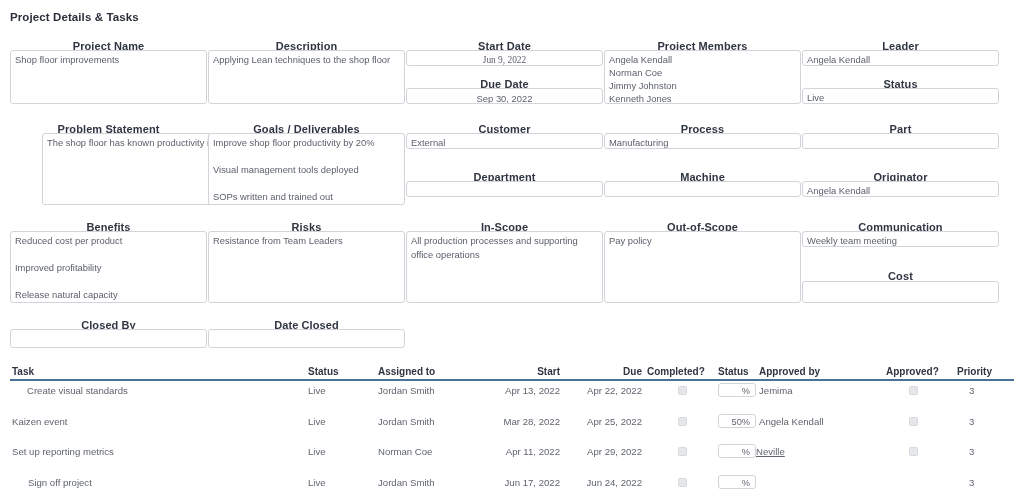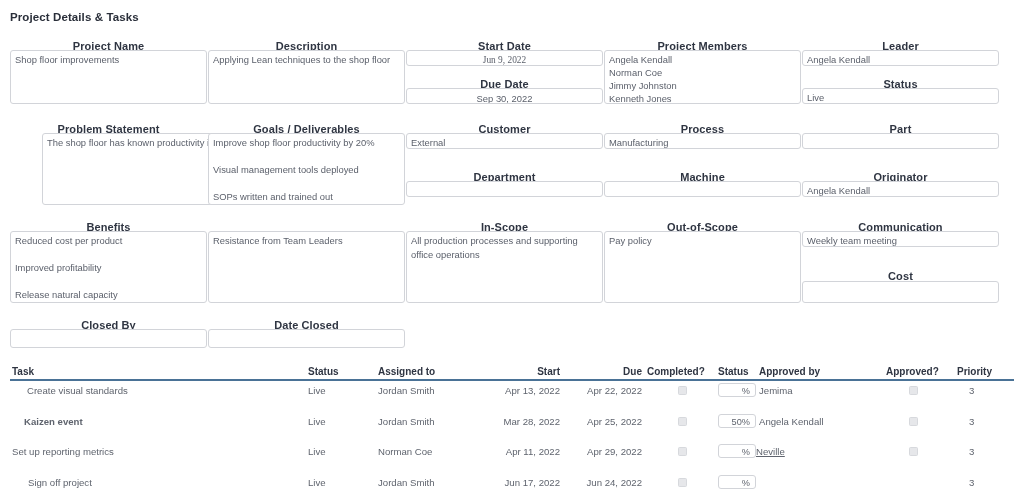--- a/index.html
+++ b/index.html
@@ -142,20 +142,21 @@
   <div class="lbl" style="left:802px;top:171px;width:197px;">Originator</div>
   <div class="fld" style="left:802px;top:181px;width:197px;height:16px;">Angela Kendall</div>
 
   <div class="lbl" style="left:10px;top:221px;width:197px;">Benefits</div>
   <div class="fld" style="left:10px;top:231px;width:197px;height:72px;line-height:13.5px;">Reduced cost per product
 
 Improved profitability
 
 Release natural capacity</div>
 
+  <div class="lbl" style="left:208px;top:221px;width:197px;">Risks</div>
   <div class="fld" style="left:208px;top:231px;width:197px;height:72px;">Resistance from Team Leaders</div>
 
   <div class="lbl" style="left:406px;top:221px;width:197px;">In-Scope</div>
   <div class="fld" style="left:406px;top:231px;width:197px;height:72px;">All production processes and supporting office operations</div>
 
   <div class="lbl" style="left:604px;top:221px;width:197px;">Out-of-Scope</div>
   <div class="fld" style="left:604px;top:231px;width:197px;height:72px;">Pay policy</div>
 
   <div class="lbl" style="left:802px;top:221px;width:197px;">Communication</div>
   <div class="fld" style="left:802px;top:231px;width:197px;height:16px;">Weekly team meeting</div>
@@ -188,21 +189,21 @@
       <div class="td" style="left:308px;top:385px;">Live</div>
       <div class="td" style="left:378px;top:385px;">Jordan Smith</div>
       <div class="td r" style="left:478px;width:82px;top:385px;">Apr 13, 2022</div>
       <div class="td r" style="left:568px;width:74px;top:385px;">Apr 22, 2022</div>
       <div class="chk" style="left:678px;margin-top:1px;top:385px;"></div>
       <div class="pct" style="left:718px;margin-top:-2px;top:385px;">%</div>
       <div class="td" style="left:759px;top:385px;">Jemima</div>
       <div class="chk" style="left:909px;margin-top:1px;top:385px;"></div>
       <div class="td" style="left:969px;top:385px;">3</div>
       <div></div>
-      <div class="td" style="left:24px;top:415.6px;font-weight:bold;">Kaizen event</div>
+      <div class="td" style="left:12px;top:415.6px;">Kaizen event</div>
       <div class="td" style="left:308px;top:415.6px;">Live</div>
       <div class="td" style="left:378px;top:415.6px;">Jordan Smith</div>
       <div class="td r" style="left:478px;width:82px;top:415.6px;">Mar 28, 2022</div>
       <div class="td r" style="left:568px;width:74px;top:415.6px;">Apr 25, 2022</div>
       <div class="chk" style="left:678px;margin-top:1px;top:415.6px;"></div>
       <div class="pct" style="left:718px;margin-top:-2px;top:415.6px;">50%</div>
       <div class="td" style="left:759px;top:415.6px;">Angela Kendall</div>
       <div class="chk" style="left:909px;margin-top:1px;top:415.6px;"></div>
       <div class="td" style="left:969px;top:415.6px;">3</div>
       <div></div>

